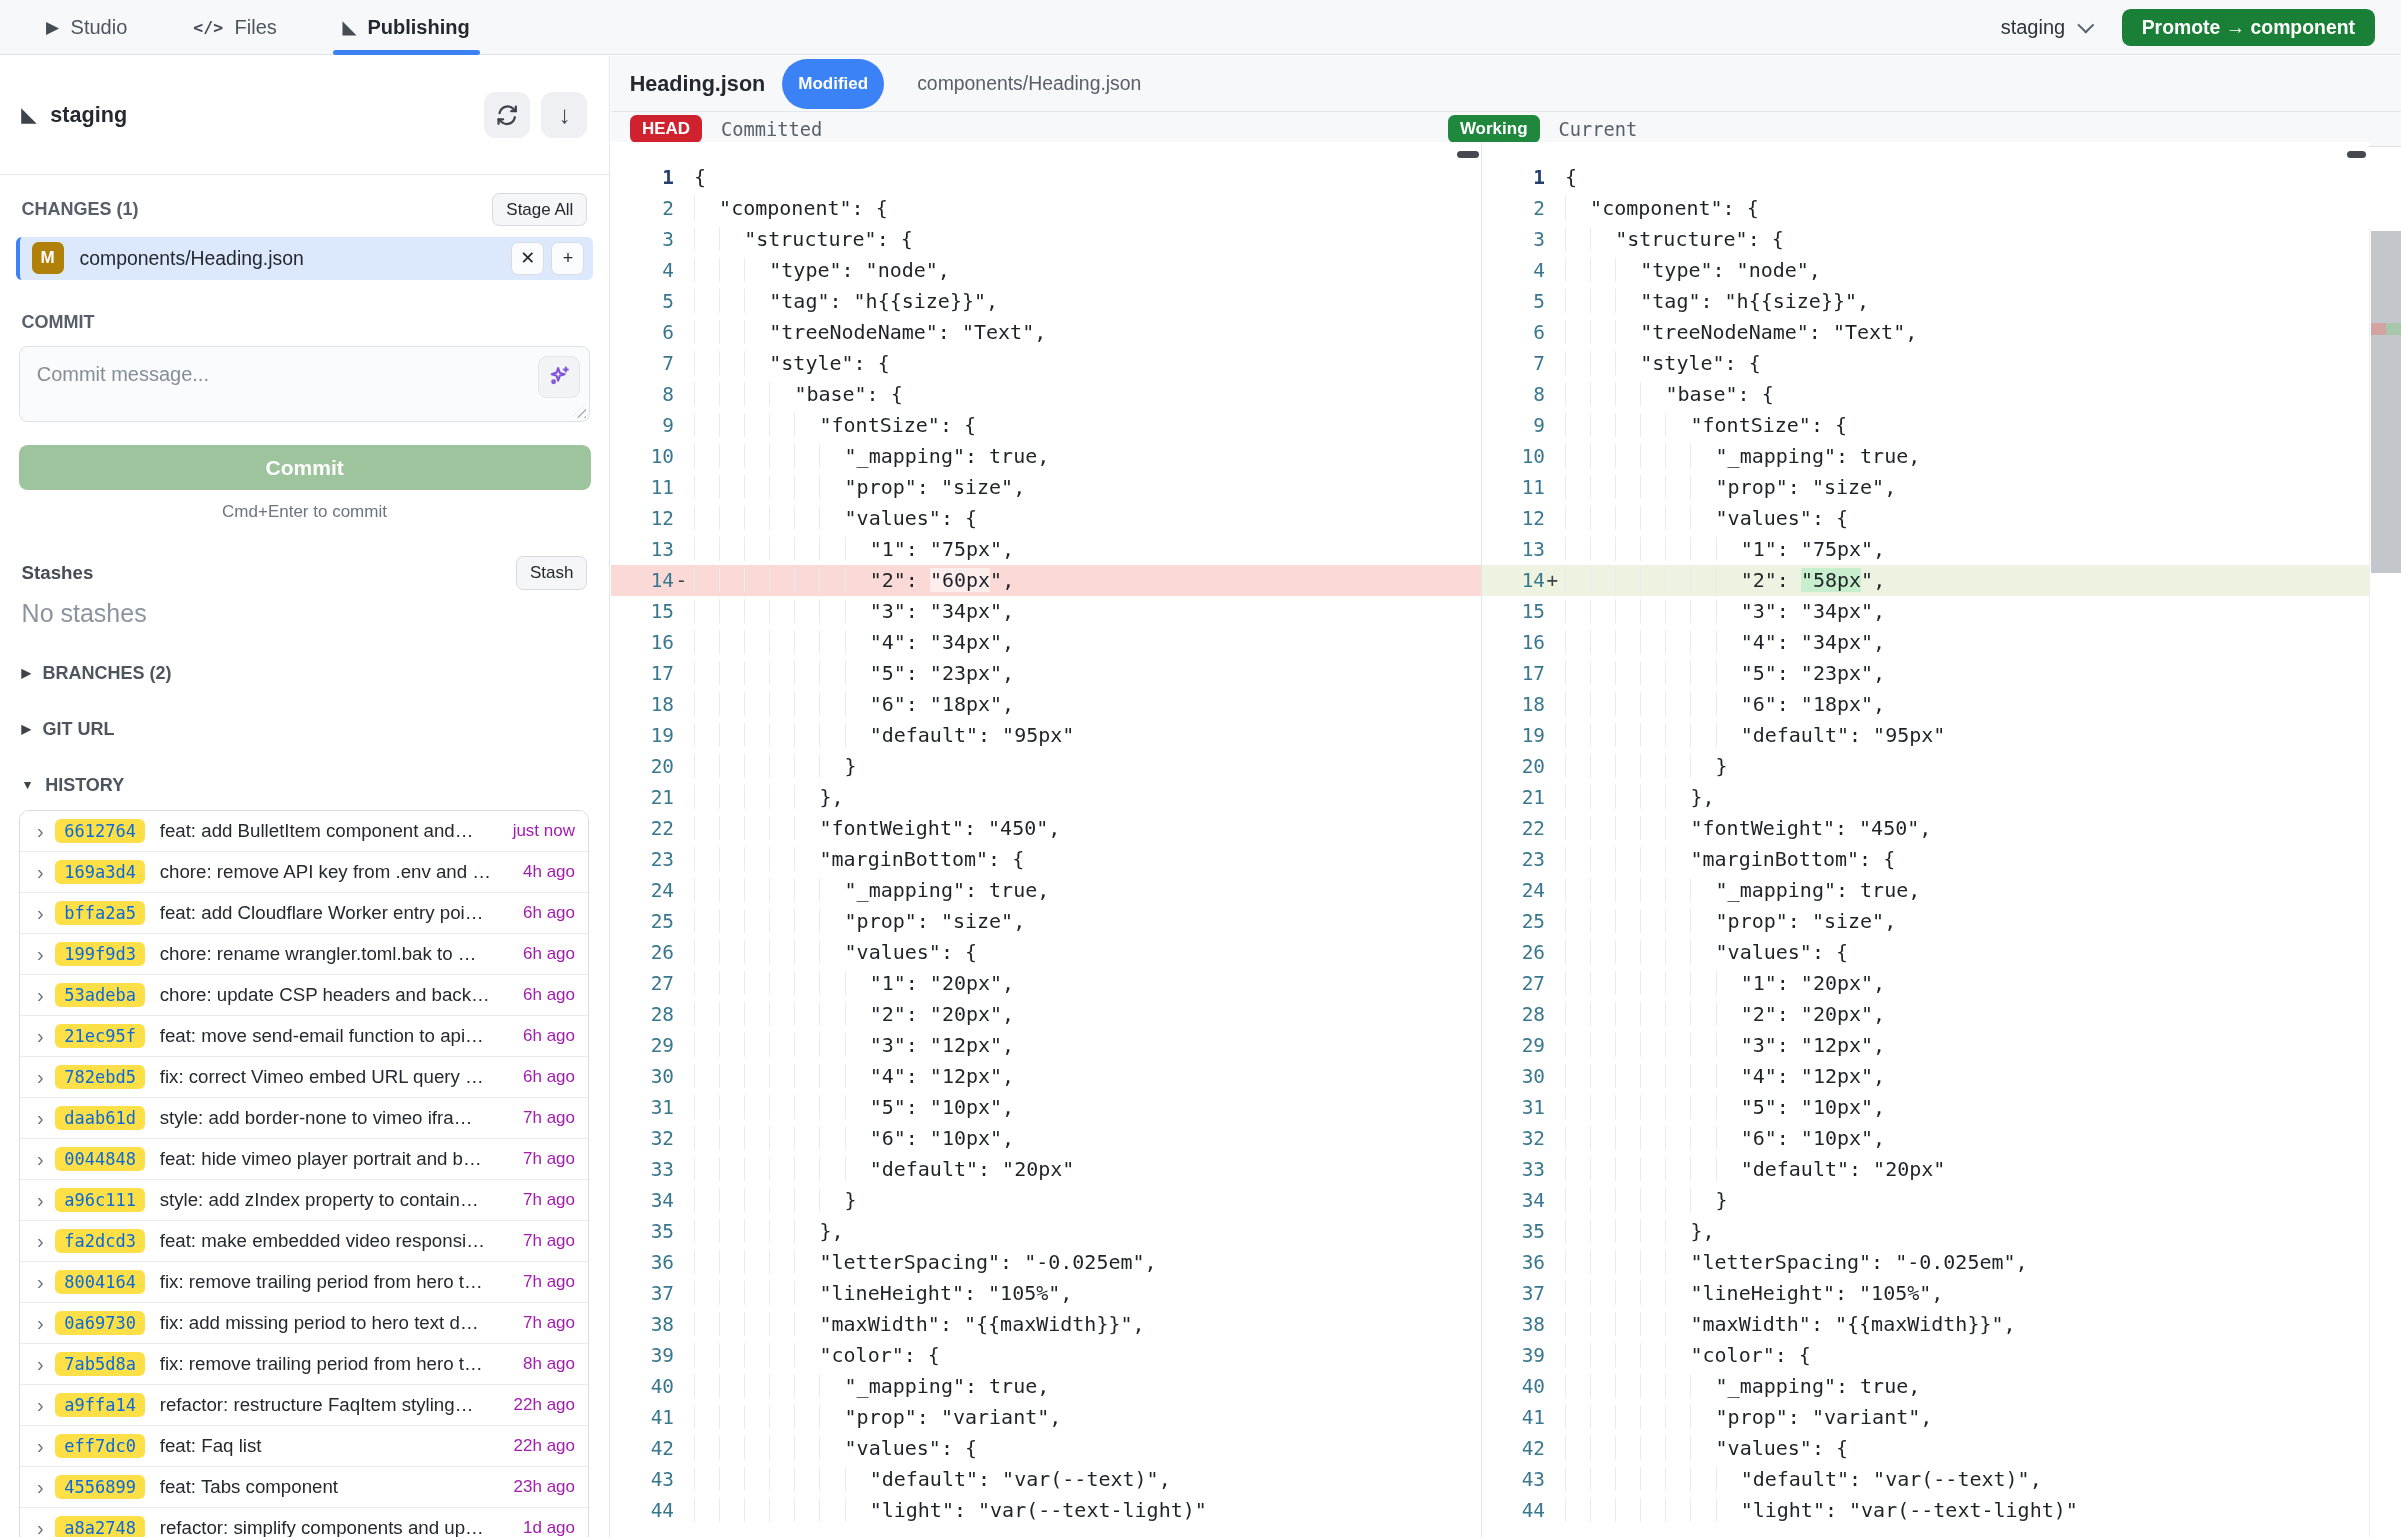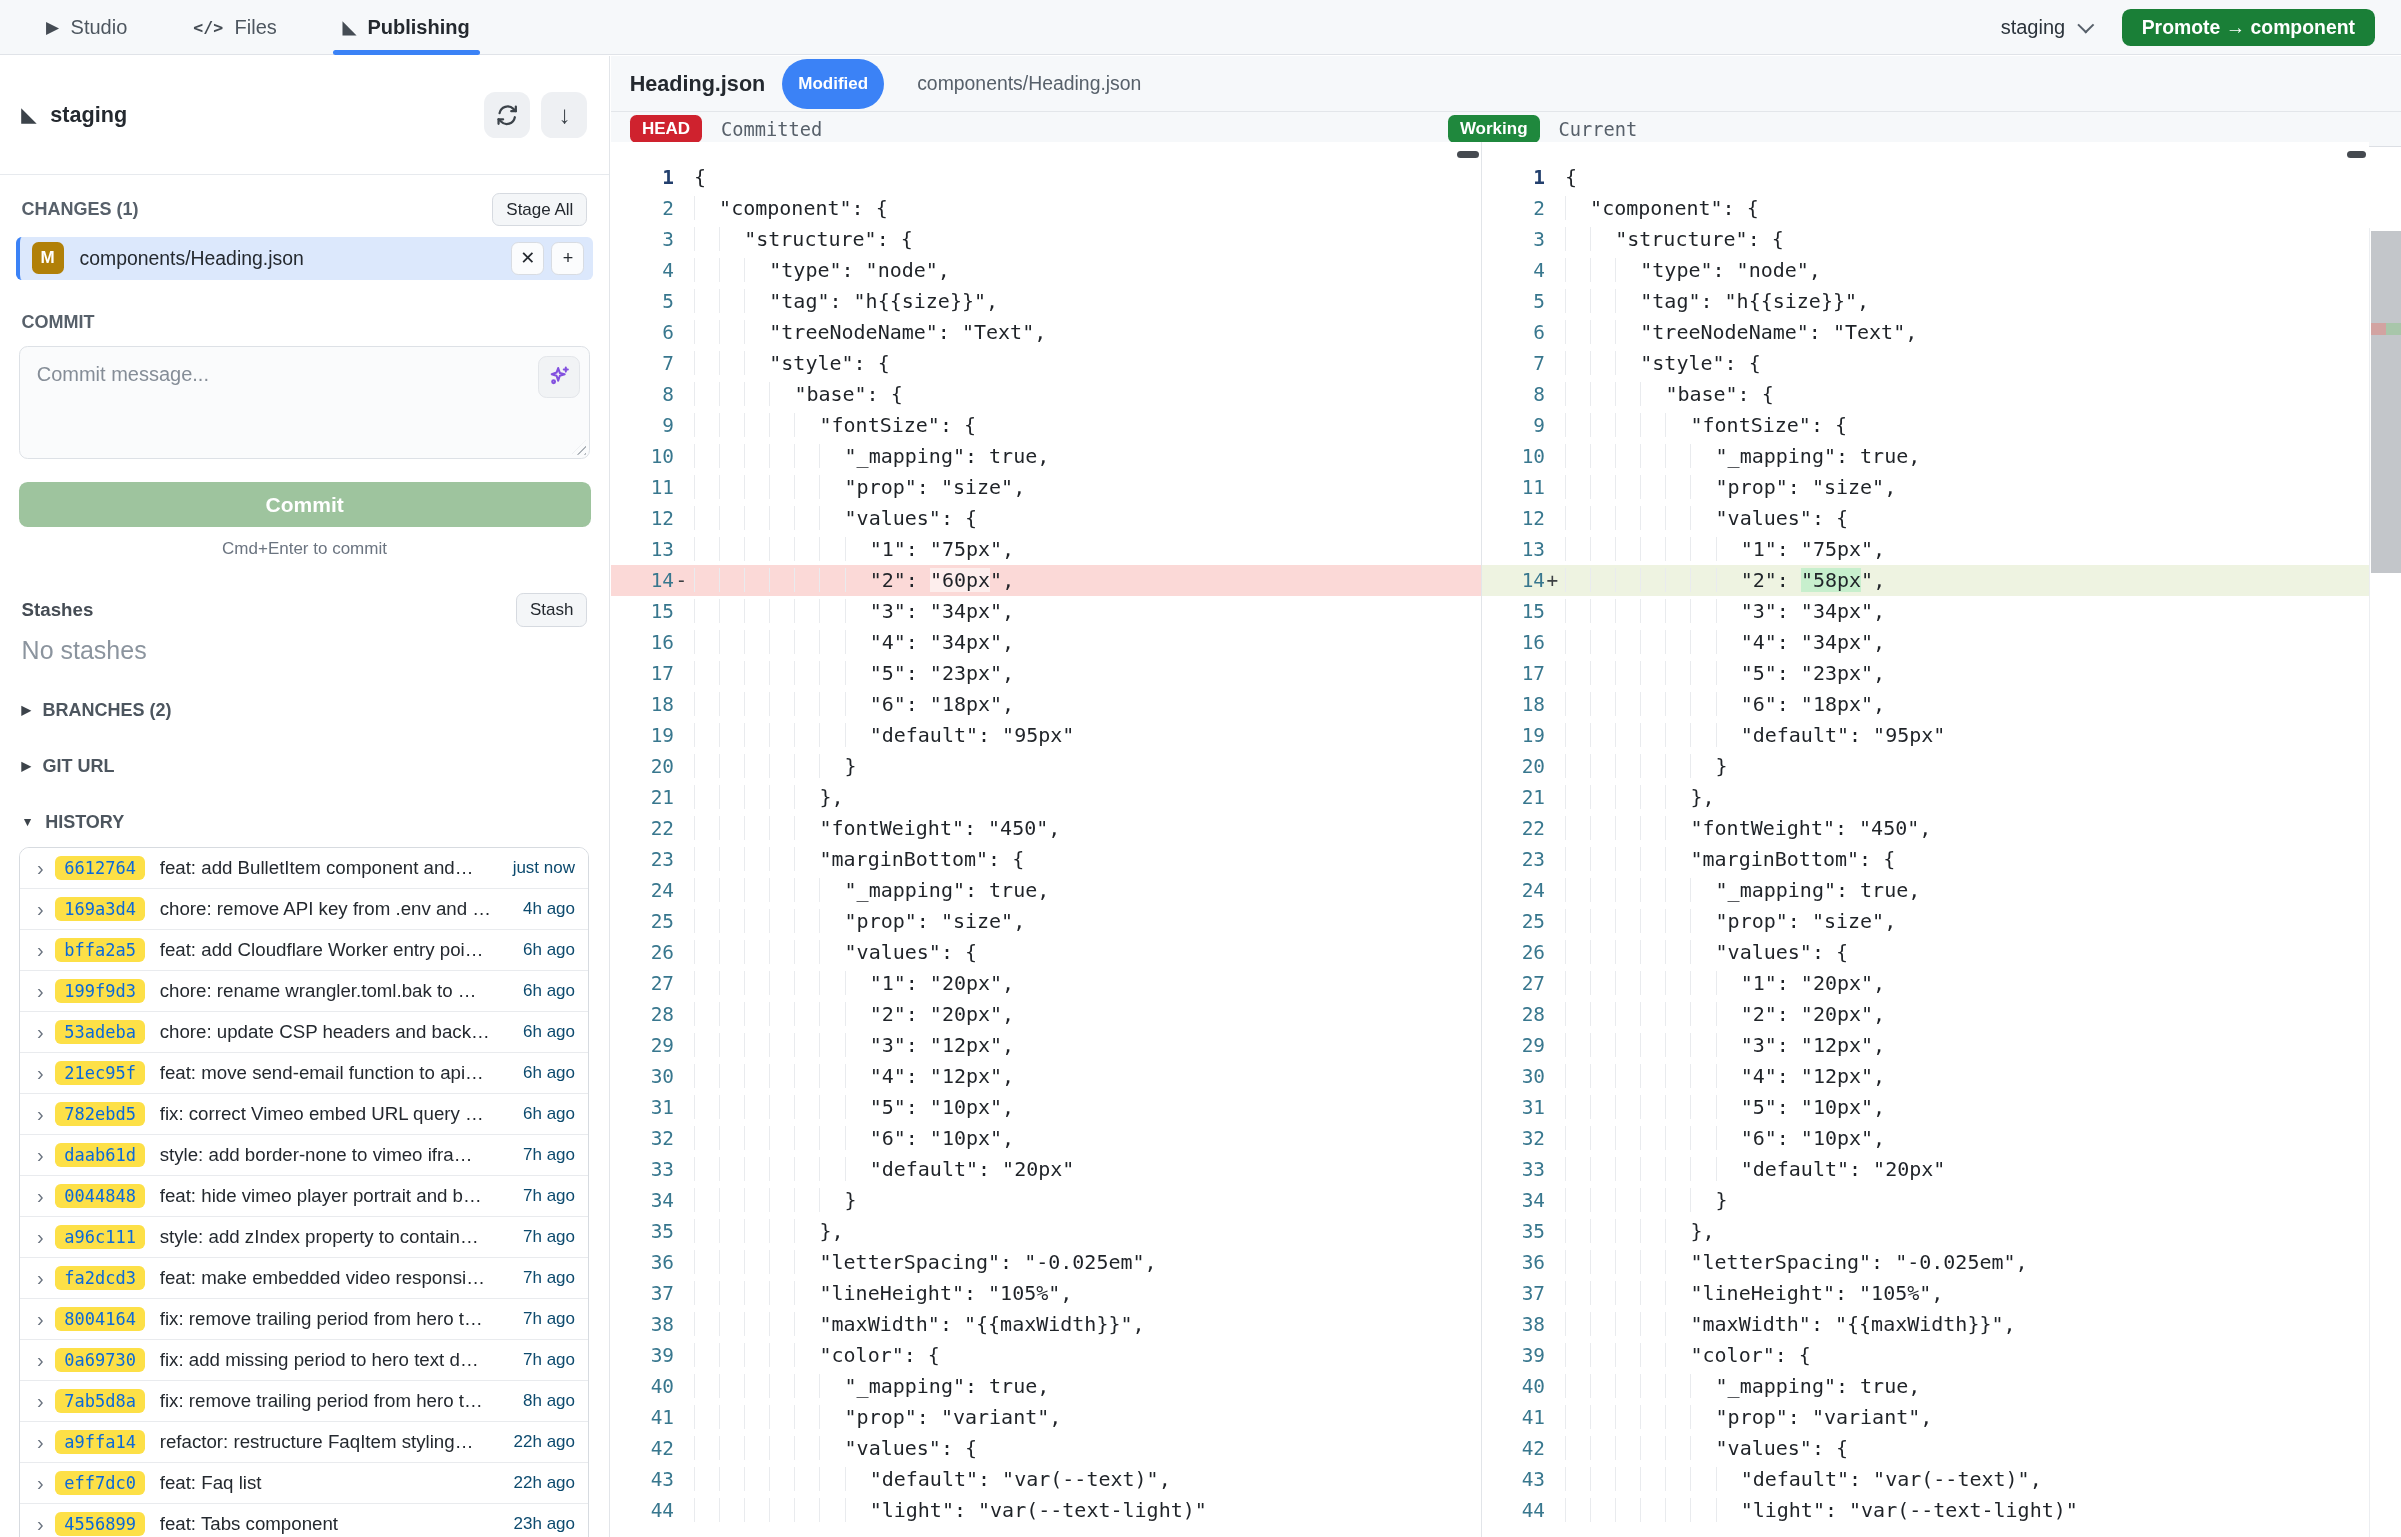--- a/index.html
+++ b/index.html
@@ -52,21 +52,21 @@
   .m-badge { width:32px; height:32px; border-radius:6.5px; background:#b18008; color:#fff;
              font-size:17px; font-weight:700; display:flex; align-items:center; justify-content:center; }
   .file-path { margin-left:16px; font-size:19.4px; color:#24292f; flex:1; white-space:nowrap;
                overflow:hidden; }
   .sq-btn { width:33px; height:33px; background:#fbfcfd; border:1.4px solid #d8dce2; border-radius:7.2px;
             display:flex; align-items:center; justify-content:center; font-size:18px; color:#24292f;
             cursor:pointer; margin-left:7.2px; flex:none; }
 
   .commit-head { margin-top:32px; }
   .commit-box { position:relative; margin:13px 18.7px 0 18.7px; }
-  .commit-input { width:100%; height:113px; background:#fafbfc; border:1.4px solid #dde1e6;
+  .commit-input { width:100%; height:76px; background:#fafbfc; border:1.4px solid #dde1e6;
                   border-radius:8.6px; padding:16px 17px; font-size:20px; color:#24292f;
                   font-family:"Liberation Sans", sans-serif; resize:none; outline:none; }
   .commit-input::placeholder { color:#858d97; }
   .ai-btn { position:absolute; right:10px; top:10px; width:42px; height:42px; background:#f1f3f5;
             border:1.4px solid #e3e6ea; border-radius:8.6px; display:flex; align-items:center;
             justify-content:center; cursor:pointer; }
   .ai-btn svg { width:24.4px; height:24.4px; stroke:#8250df; fill:none; stroke-width:2; }
   .grip { position:absolute; right:4.3px; bottom:5.8px; width:14.4px; height:14.4px;
           background:repeating-linear-gradient(135deg, transparent 0 3.6px, #9aa1a9 3.6px 5px);
           clip-path:polygon(100% 0, 100% 100%, 0 100%); opacity:.8; }
@@ -85,21 +85,21 @@
 
   .hist-list { margin:14.4px 20px 0 18.7px; border:1.4px solid #d7dbe0; border-radius:10px;
                overflow:hidden; background:#fff; }
   .hrow { height:41px; display:flex; align-items:center; border-bottom:1.4px solid #e9ebee;
           padding:0 13px 0 7.2px; cursor:pointer; background:#fff; }
   .hchev { color:#6b7480; font-size:20px; margin:0 11.5px 0 10px; }
   .hhash { font-family:"DejaVu Sans Mono", monospace; font-size:17px; color:#0b69da;
            background:#fde047; border-radius:5.8px; padding:2.2px 9.3px; flex:none; }
   .hmsg { margin-left:14.4px; font-size:18.7px; color:#24292f; flex:1; min-width:0;
           white-space:nowrap; overflow:hidden; }
-  .htime { margin-left:10px; color:#0c4a6e; font-size:17px; flex:none; }
+  .htime { margin-left:10px; color:#a21caf; font-size:17px; flex:none; }
 
   
   .main { position:absolute; left:611px; top:56px; right:0; bottom:0; background:#fff; }
   .file-header { height:56px; background:#f6f8fa; border-bottom:1.4px solid #e3e6ea;
                  display:flex; align-items:center; padding-left:18.7px; }
   .file-title { font-size:21.6px; font-weight:700; color:#24292f; }
   .mod-badge { margin-left:17px; background:#3b82f6; color:#fff; font-size:17px; font-weight:700;
                border-radius:718px; padding:15px 16px; }
   .file-path2 { margin-left:33px; font-size:19.4px; color:#57606a; }
 

